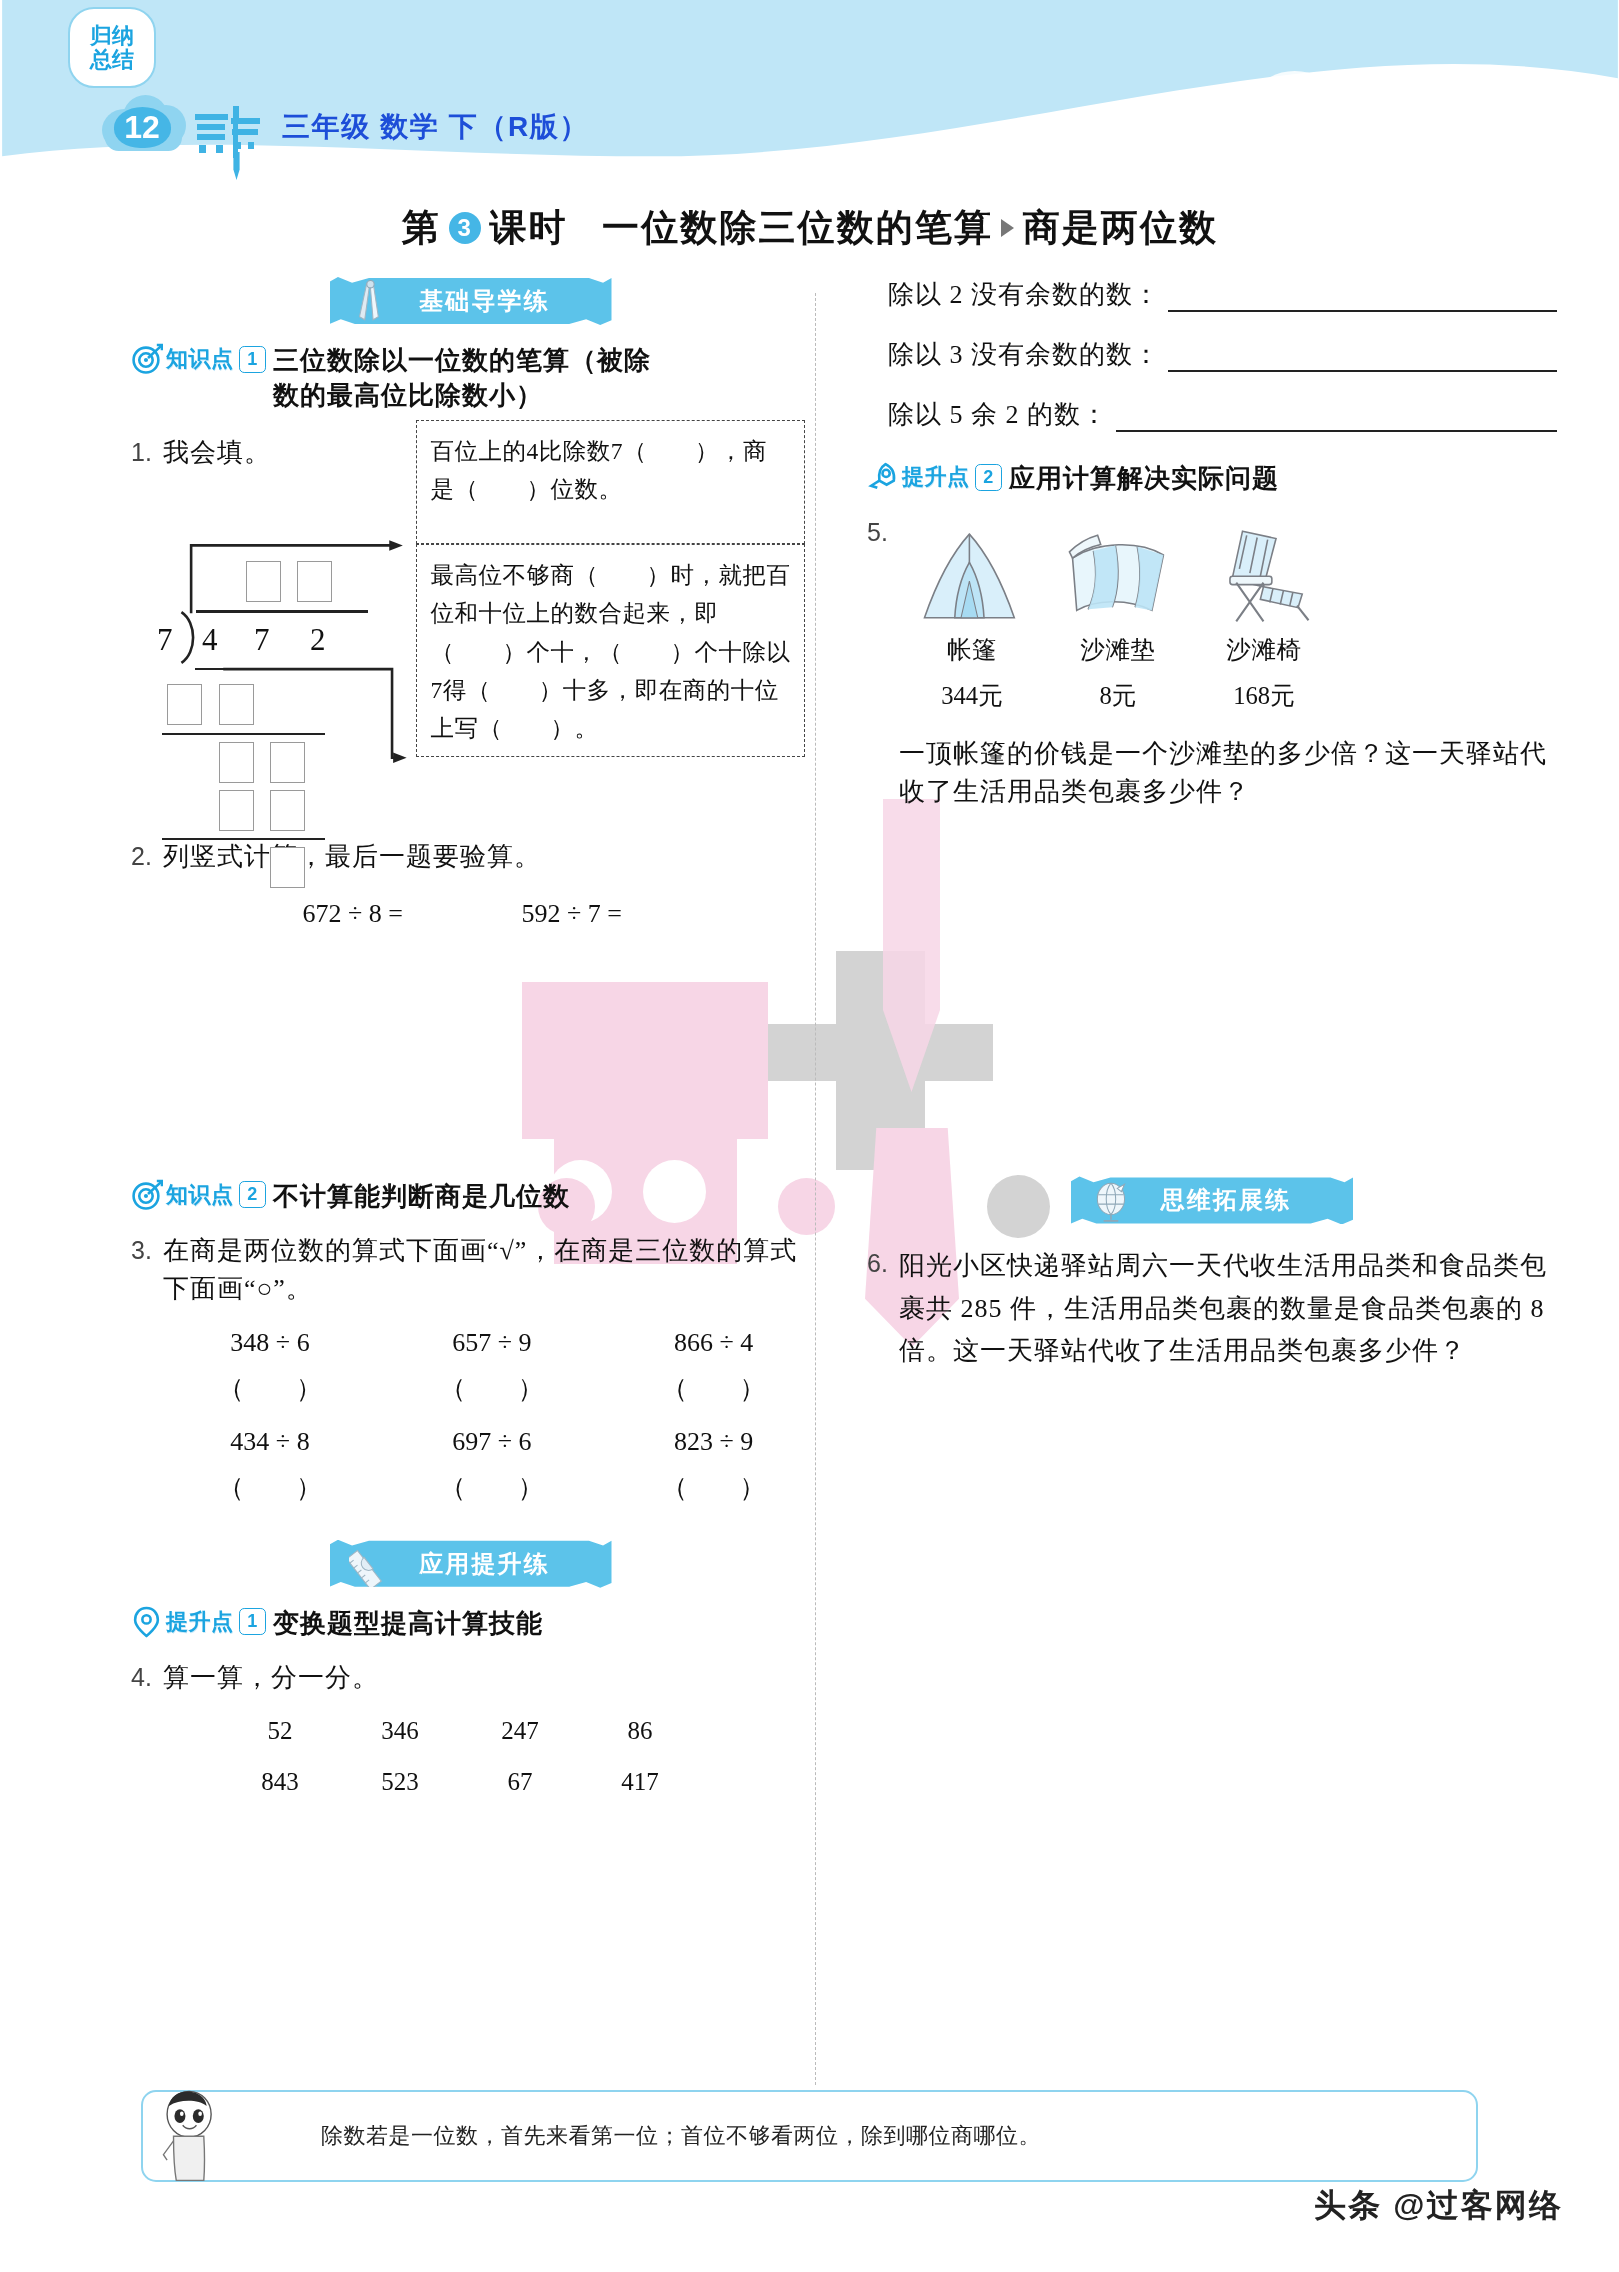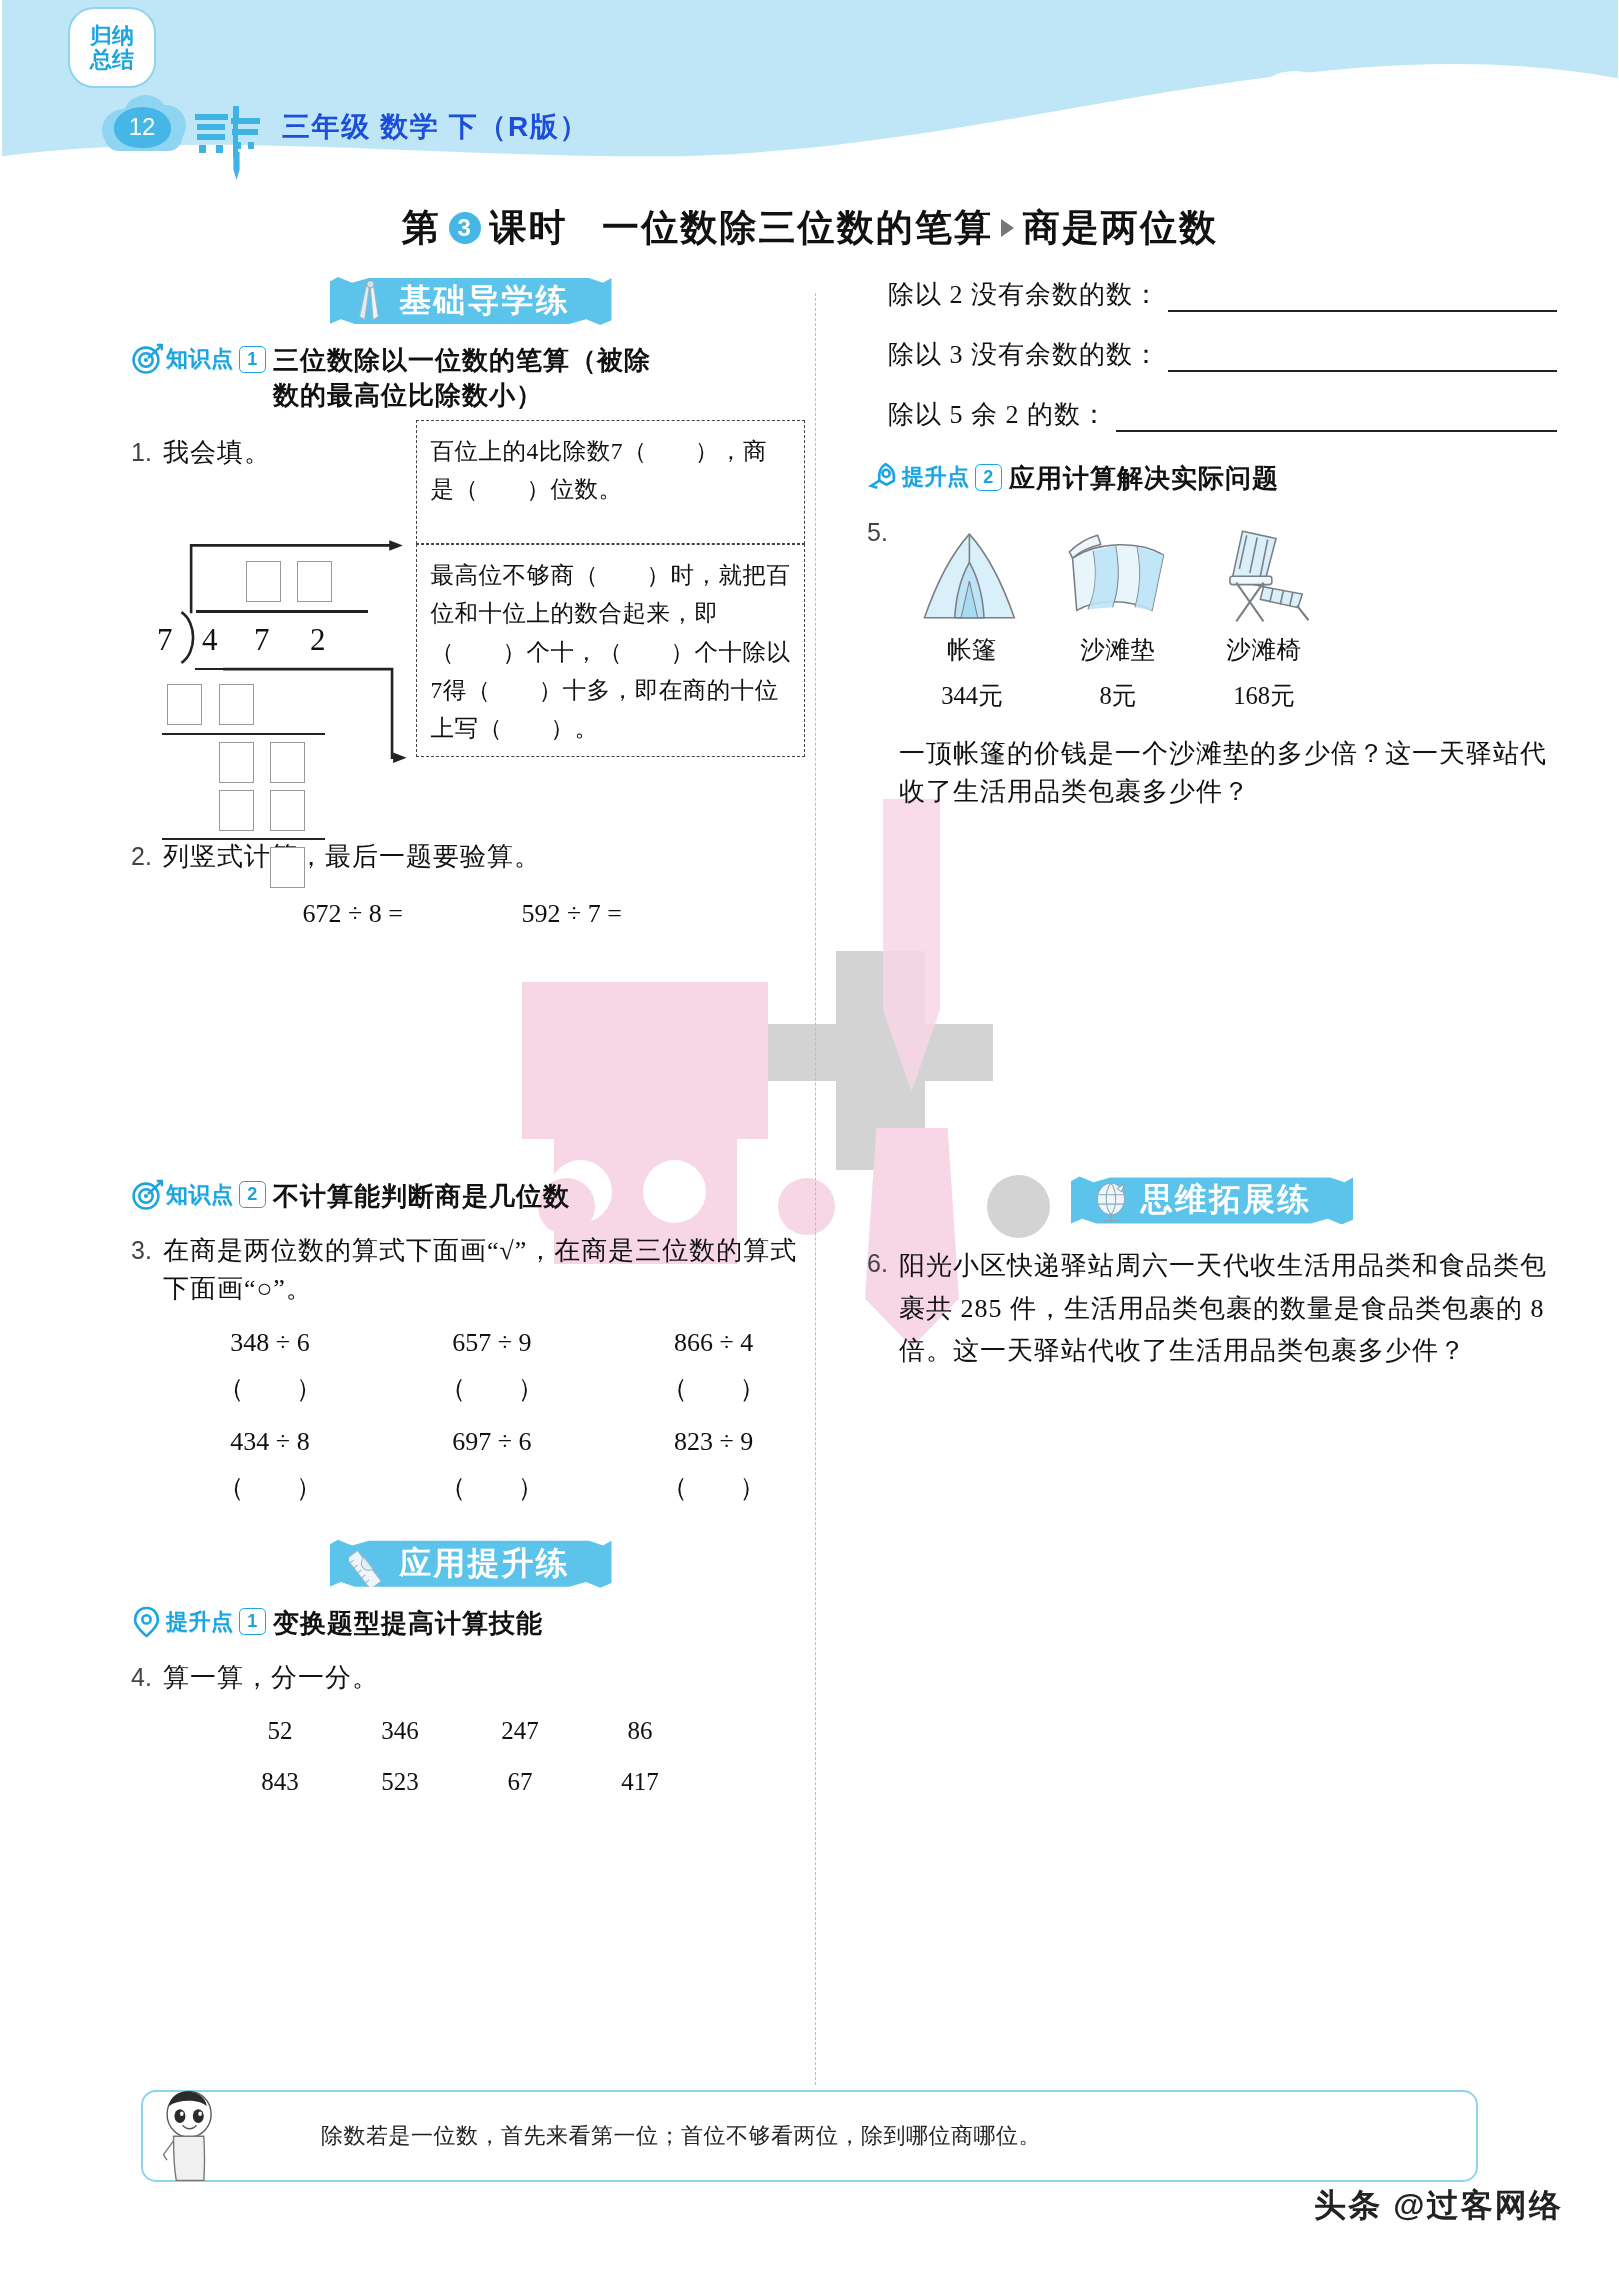--- a/index.html
+++ b/index.html
@@ -11,21 +11,21 @@
   .hdr-wave svg{display:block;}
 
   .cloud-badge{position:absolute;left:102px;top:95px;width:84px;height:63px;}
   .cloud-badge .cl{position:absolute;background:#8fd4f0;border-radius:50%;}
   .cloud-badge .c1{left:0;top:13.6px;width:45px;height:42px;}
   .cloud-badge .c2{left:21px;top:0;width:45px;height:44px;}
   .cloud-badge .c3{left:44px;top:10.4px;width:40px;height:41px;}
   .cloud-badge .cbody{position:absolute;left:3.1px;top:27px;width:77px;height:29px;background:#8fd4f0;border-radius:13.6px;}
   .cloud-badge .inner{position:absolute;left:11.5px;top:11.5px;width:57px;height:41px;background:#45b6e6;border-radius:50% 50% 46% 46%;}
   .cloud-badge .num{position:absolute;left:11.5px;top:11.5px;width:57px;height:41px;color:#fff;
-       font-size:24px;font-weight:normal;display:flex;align-items:center;justify-content:center;
+       font-size:32px;font-weight:bold;display:flex;align-items:center;justify-content:center;
        font-family:"Liberation Sans",sans-serif;}
 
   .logo-dz{position:absolute;left:194px;top:102px;width:78px;height:62px;}
   .logo-dz .g{position:absolute;background:#3fb3e4;}
 
   .hdr-title{position:absolute;left:282px;top:108px;font-size:28px;font-weight:bold;color:#1d4ed8;
        font-family:"Liberation Sans",sans-serif;letter-spacing:1.6px;}
 
   
   .lesson-title{position:absolute;left:0;top:203px;width:1620px;text-align:center;
@@ -42,21 +42,21 @@
   .col-l{position:absolute;left:131px;top:277px;width:679px;}
   .col-r{position:absolute;left:867px;top:277px;width:690px;}
   .divider{position:absolute;left:815px;top:293px;width:0;height:1792px;
        border-left:1.6px dashed #bbb;}
 
   
   .ribbon{position:relative;margin:0 auto;width:282px;height:48px;}
   .ribbon .bg{position:absolute;left:0;top:0;width:282px;height:48px;background:#5cc3ea;
        clip-path:polygon(0 10%,3% 0,8% 12%,14% 2%,92% 2%,97% 12%,100% 2%,100% 90%,96% 100%,91% 88%,85% 98%,9% 98%,4% 88%,0 98%);}
   .ribbon .txt{position:absolute;left:0;top:0;width:282px;height:48px;display:flex;
-       align-items:center;justify-content:center;color:#fff;font-size:32px;font-weight:bold;
+       align-items:center;justify-content:center;color:#fff;font-size:24px;font-weight:bold;
        font-family:"Liberation Sans",sans-serif;letter-spacing:2.1px;padding-left:28px;box-sizing:border-box;}
   .ribbon .ic{position:absolute;left:19px;top:2.1px;width:44px;height:45px;}
 
   
   .kp-row{display:flex;align-items:flex-start;gap:7.3px;margin-top:18px;}
   .kp-badge{display:inline-flex;align-items:center;gap:3.1px;flex:0 0 auto;}
   .kp-ic{width:32px;height:32px;flex:0 0 auto;}
   .kp-label{font-size:22px;font-weight:bold;color:#1ba4e0;font-family:"Liberation Sans",sans-serif;
        letter-spacing:0.5px;text-shadow:0.5px 0.5px 0 #cdeaf8;}
   .kp-no{display:inline-flex;align-items:center;justify-content:center;width:25px;height:25px;

